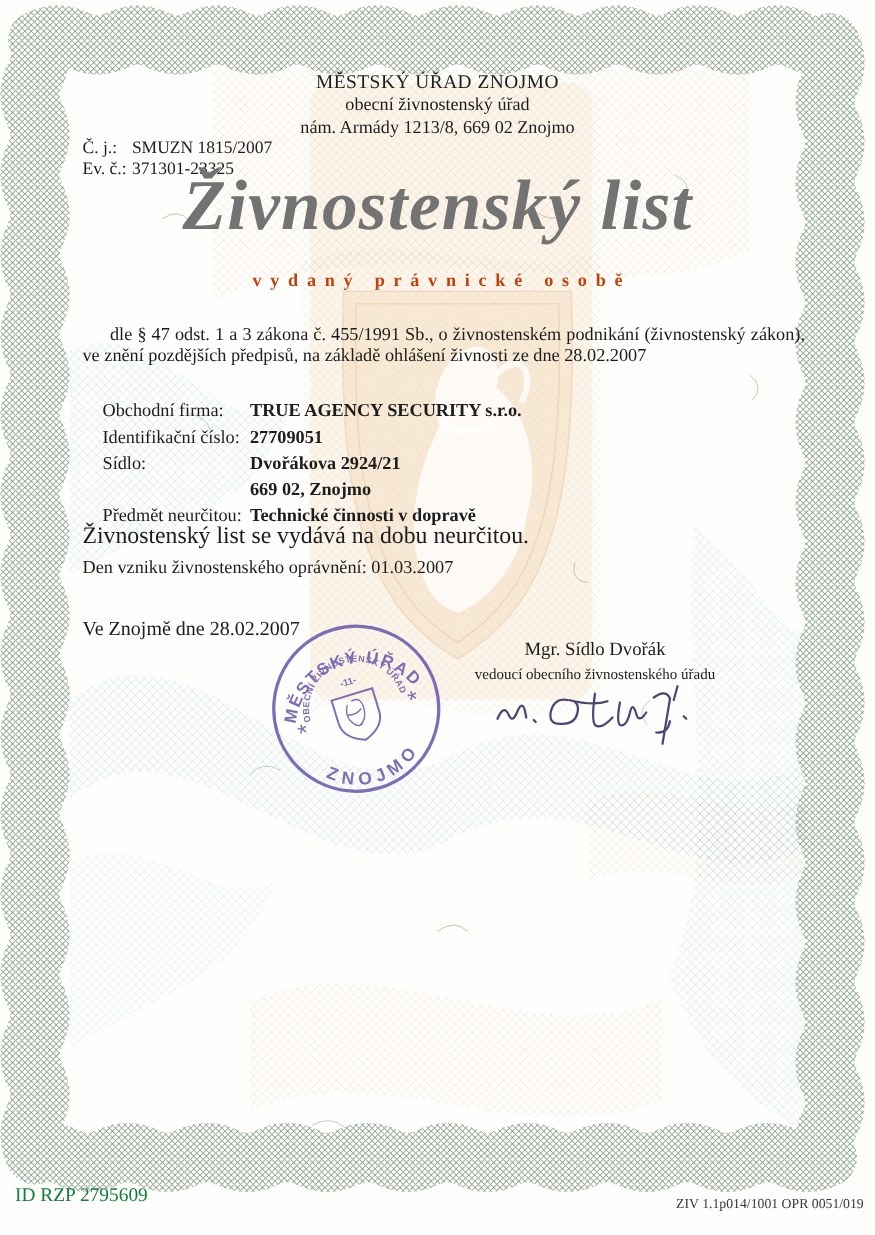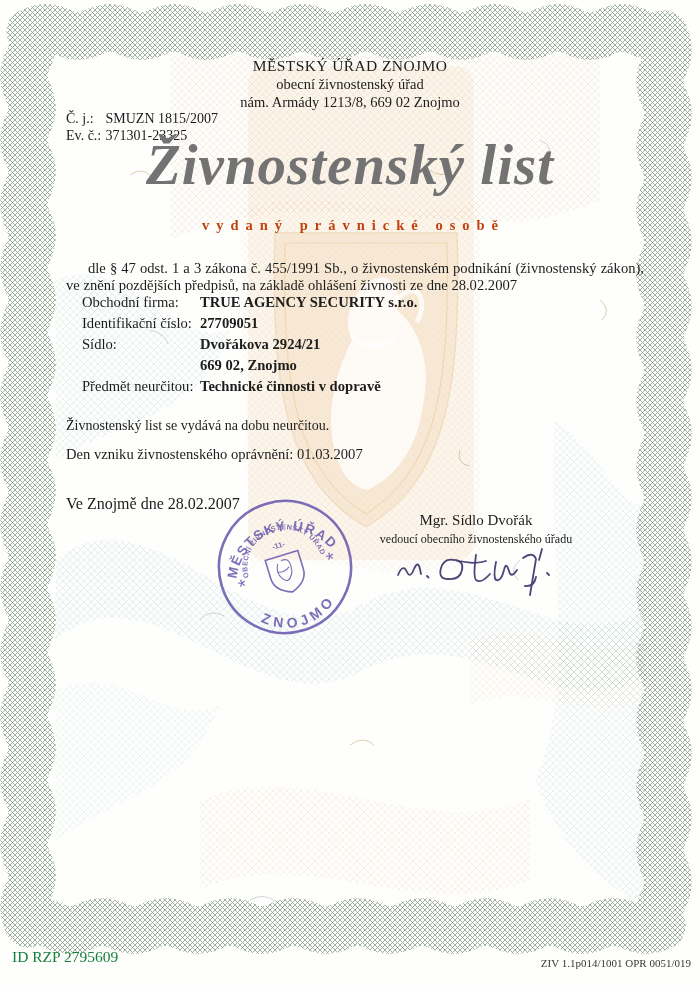--- a/index.html
+++ b/index.html
@@ -24,26 +24,26 @@
     top:134px;font-size:57px;font-style:italic;font-weight:600;
     color:#737373;letter-spacing:1px;line-height:1.1;
   }
   .doc-subtitle{
     top:217px;font-size:14.5px;font-weight:bold;
     letter-spacing:7px;padding-left:7px;color:#c2410c;
   }
   .legal{top:260px;left:66px;width:578px;font-size:14.6px;line-height:17px;
     text-align:justify;text-indent:22px;}
 
-  .fields{top:292px;left:82px;font-size:14.6px;line-height:21px;}
+  .fields{top:319px;left:82px;font-size:14.6px;line-height:21px;}
   .frow{display:flex;}
   .frow .flabel{width:118px;flex:none;}
   .frow .fvalue{font-weight:bold;}
 
-  .validity{top:418px;left:66px;font-size:14px;}
+  .validity{top:418px;left:66px;font-size:19px;}
   .origin{top:446px;left:66px;font-size:14.6px;}
   .placedate{top:495px;left:66px;font-size:16px;text-align:center;}
 
   .signatory{top:511px;left:352px;width:248px;text-align:center;line-height:19px;}
   .signatory .sname{font-size:15px;}
   .signatory .stitle{font-size:12px;}
 
   .signature-svg{position:absolute;top:543px;left:392px;z-index:3;}
   .stamp-svg{position:absolute;top:493px;left:211px;z-index:3;}
 

